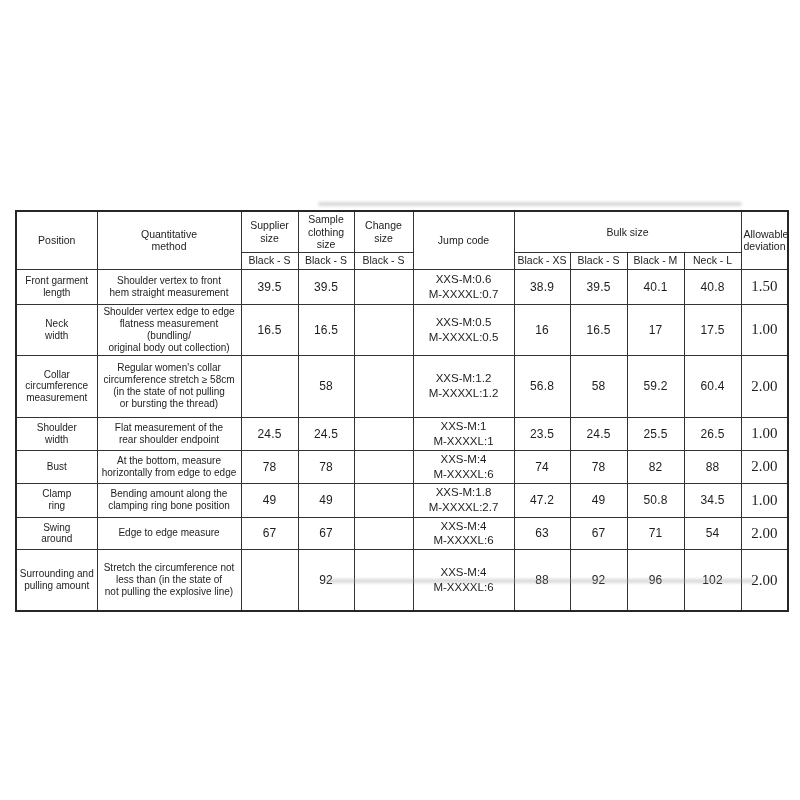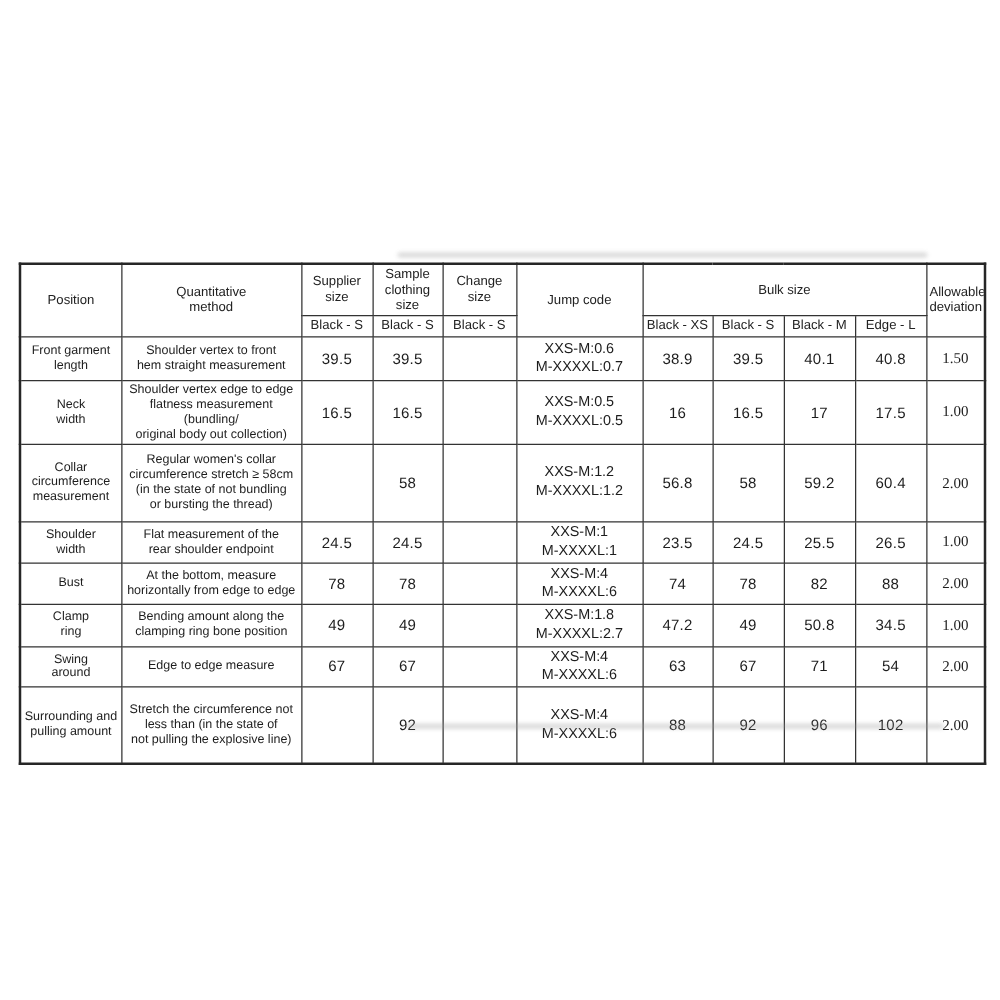--- a/index.html
+++ b/index.html
@@ -64,21 +64,21 @@
   .jump {
     font-family: Liberation Sans, sans-serif;
     font-size: 11.5px;
     font-weight: bold;
     text-align: left;
     padding-left: 3px;
     line-height: 1.3;
   }
   .dev {
     font-family: "Liberation Serif", serif;
-    font-size: 12px;
+    font-size: 15px;
   }
   
   .smudge {
     position: absolute;
     background: #9a9a9a;
     opacity: 0.38;
     filter: blur(1.6px);
     border-radius: 2px;
   }
   .smudge-top {
@@ -128,21 +128,21 @@
         <th rowspan="2" class="hdr">Allowable
 deviation</th>
       </tr>
       <tr style="height:17px">
         <th class="sub">Black - S</th>
         <th class="sub">Black - S</th>
         <th class="sub">Black - S</th>
         <th class="sub">Black - XS</th>
         <th class="sub">Black - S</th>
         <th class="sub">Black - M</th>
-        <th class="sub">Edge - L</th>
+        <th class="sub">Neck - L</th>
       </tr>
     </thead>
     <tbody>
       <tr style="height:35px">
         <td class="pos">Front garment
 length</td>
         <td class="method">Shoulder vertex to front
 hem straight measurement</td>
         <td class="num">39.5</td>
         <td class="num">39.5</td>
@@ -171,21 +171,21 @@
         <td class="num">17</td>
         <td class="num">17.5</td>
         <td class="dev">1.00</td>
       </tr>
       <tr style="height:62px">
         <td class="pos">Collar
 circumference
 measurement</td>
         <td class="method">Regular women's collar
 circumference stretch ≥ 58cm
-(in the state of not bundling
+(in the state of not pulling
 or bursting the thread)</td>
         <td class="num"></td>
         <td class="num">58</td>
         <td class="num"></td>
         <td class="jump">XXS-M:1.2
 M-XXXXL:1.2</td>
         <td class="num">56.8</td>
         <td class="num">58</td>
         <td class="num">59.2</td>
         <td class="num">60.4</td>

